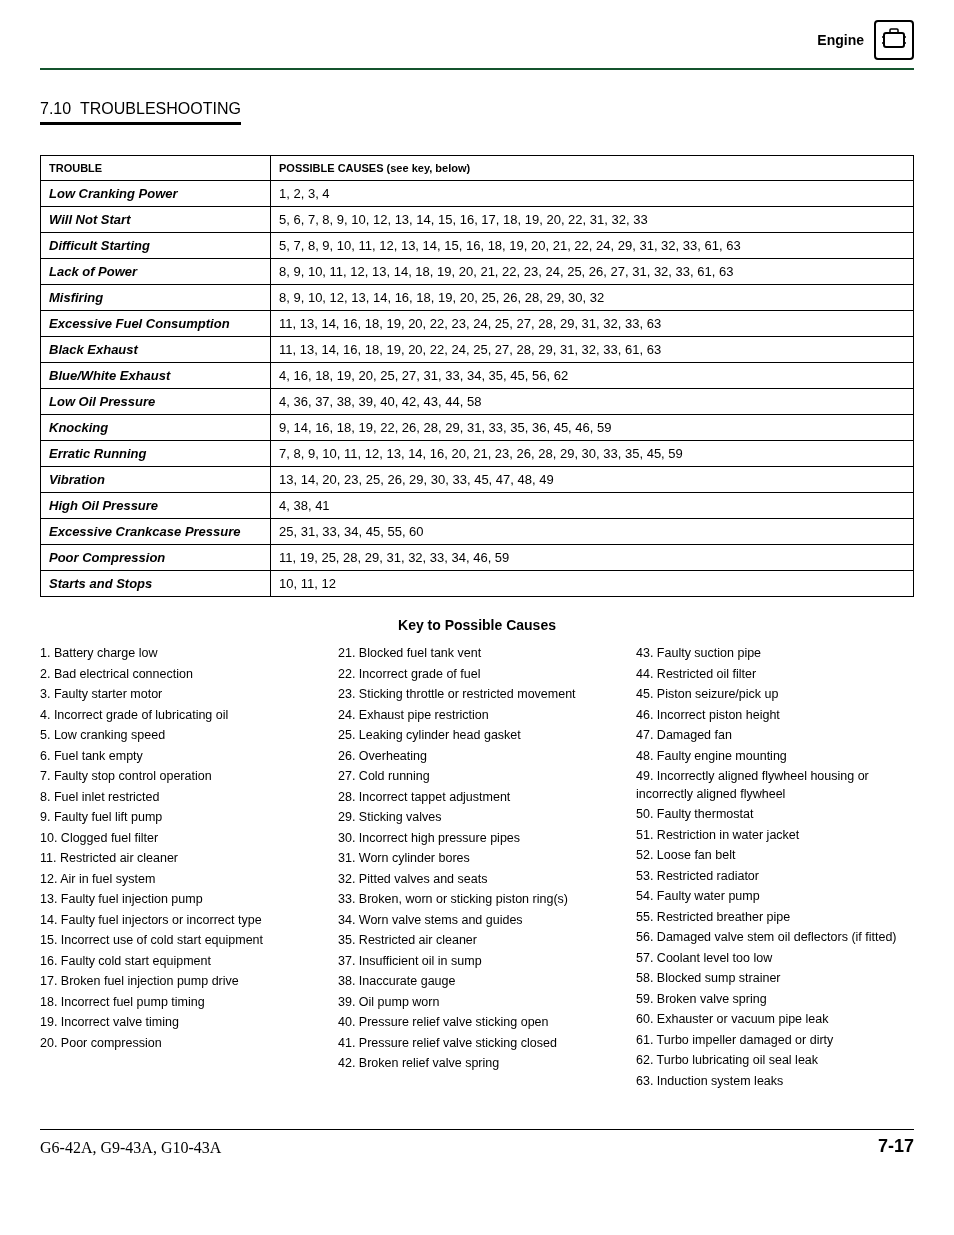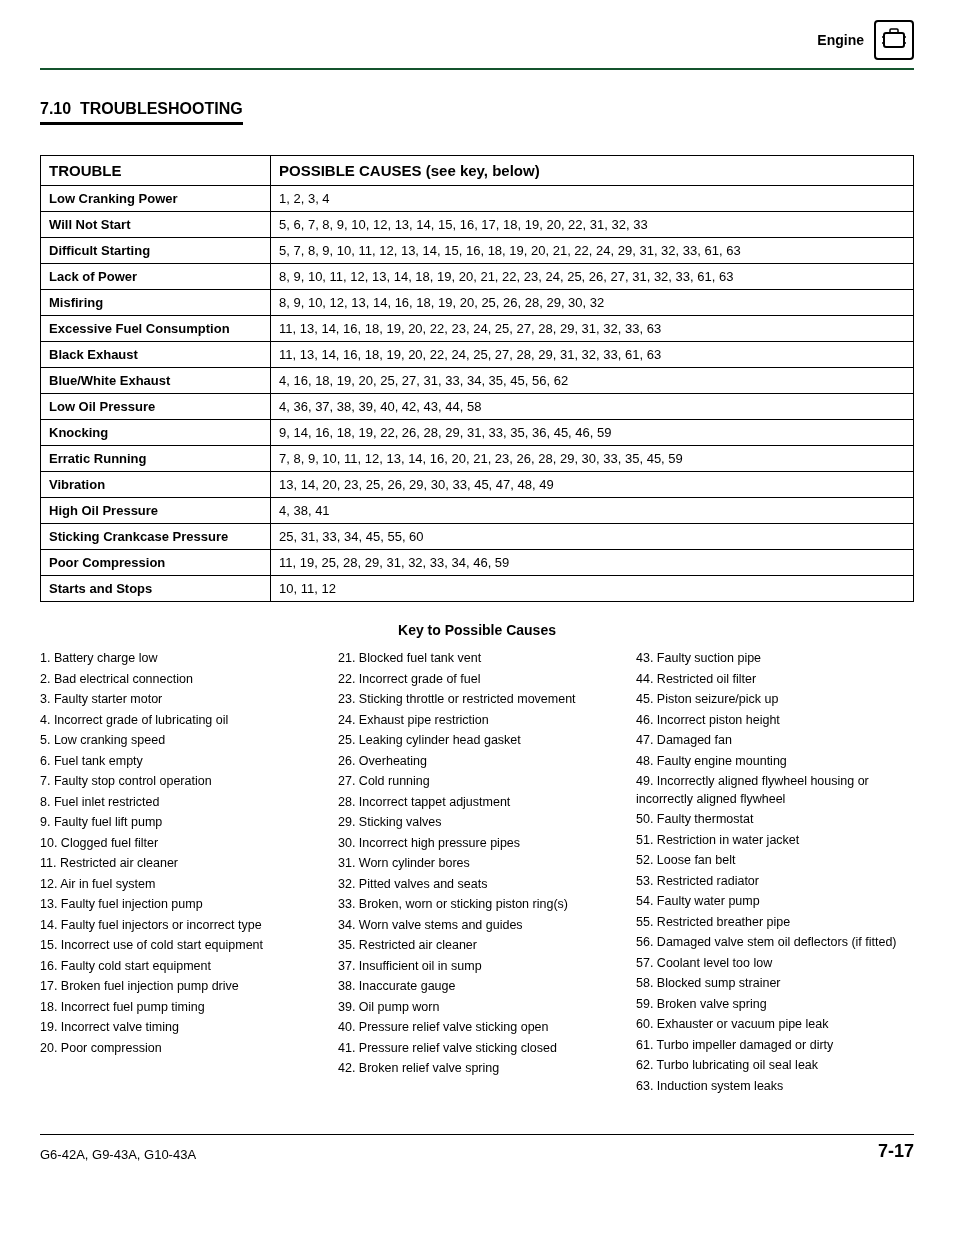--- a/index.html
+++ b/index.html
@@ -33,52 +33,53 @@
       height: 40px;
       border: 2px solid #000;
       border-radius: 4px;
       display: flex;
       align-items: center;
       justify-content: center;
     }
 
     .section-title {
       font-size: 16px;
-      font-weight: bold;
+      font-weight: normal;
       margin: 20px 0 15px 0;
       text-transform: uppercase;
       border-bottom: 3px solid #000;
       padding-bottom: 4px;
       display: inline-block;
     }
 
     .trouble-table {
       width: 100%;
       border-collapse: collapse;
       margin-bottom: 20px;
     }
 
     .trouble-table th {
       border: 1px solid #000;
       padding: 6px 8px;
       text-align: left;
       font-weight: bold;
-      font-size: 15px;
+      font-size: 11px;
       background: #fff;
     }
 
     .trouble-table td {
       border: 1px solid #000;
       padding: 5px 8px;
       vertical-align: top;
     }
 
     .trouble-table td:first-child {
       font-weight: bold;
       width: 230px;
+      font-style: italic;
     }
 
     .key-title {
       text-align: center;
       font-weight: bold;
       font-size: 14px;
       margin-bottom: 12px;
     }
 
     .key-columns {
@@ -103,21 +104,22 @@
     .footer {
       display: flex;
       justify-content: space-between;
       align-items: flex-end;
       margin-top: 30px;
       border-top: 1px solid #000;
       padding-top: 6px;
     }
 
     .footer-left {
-      font-size: 13px;
+      font-size: 16px;
+      font-family: Liberation Serif, serif;
     }
 
     .footer-right {
       font-size: 18px;
       font-weight: bold;
     }
   </style>
 </head>
 <body>
 
@@ -195,21 +197,21 @@
       </tr>
       <tr>
         <td>Vibration</td>
         <td>13, 14, 20, 23, 25, 26, 29, 30, 33, 45, 47, 48, 49</td>
       </tr>
       <tr>
         <td>High Oil Pressure</td>
         <td>4, 38, 41</td>
       </tr>
       <tr>
-        <td>Sticking Crankcase Pressure</td>
+        <td>Excessive Crankcase Pressure</td>
         <td>25, 31, 33, 34, 45, 55, 60</td>
       </tr>
       <tr>
         <td>Poor Compression</td>
         <td>11, 19, 25, 28, 29, 31, 32, 33, 34, 46, 59</td>
       </tr>
       <tr>
         <td>Starts and Stops</td>
         <td>10, 11, 12</td>
       </tr>

